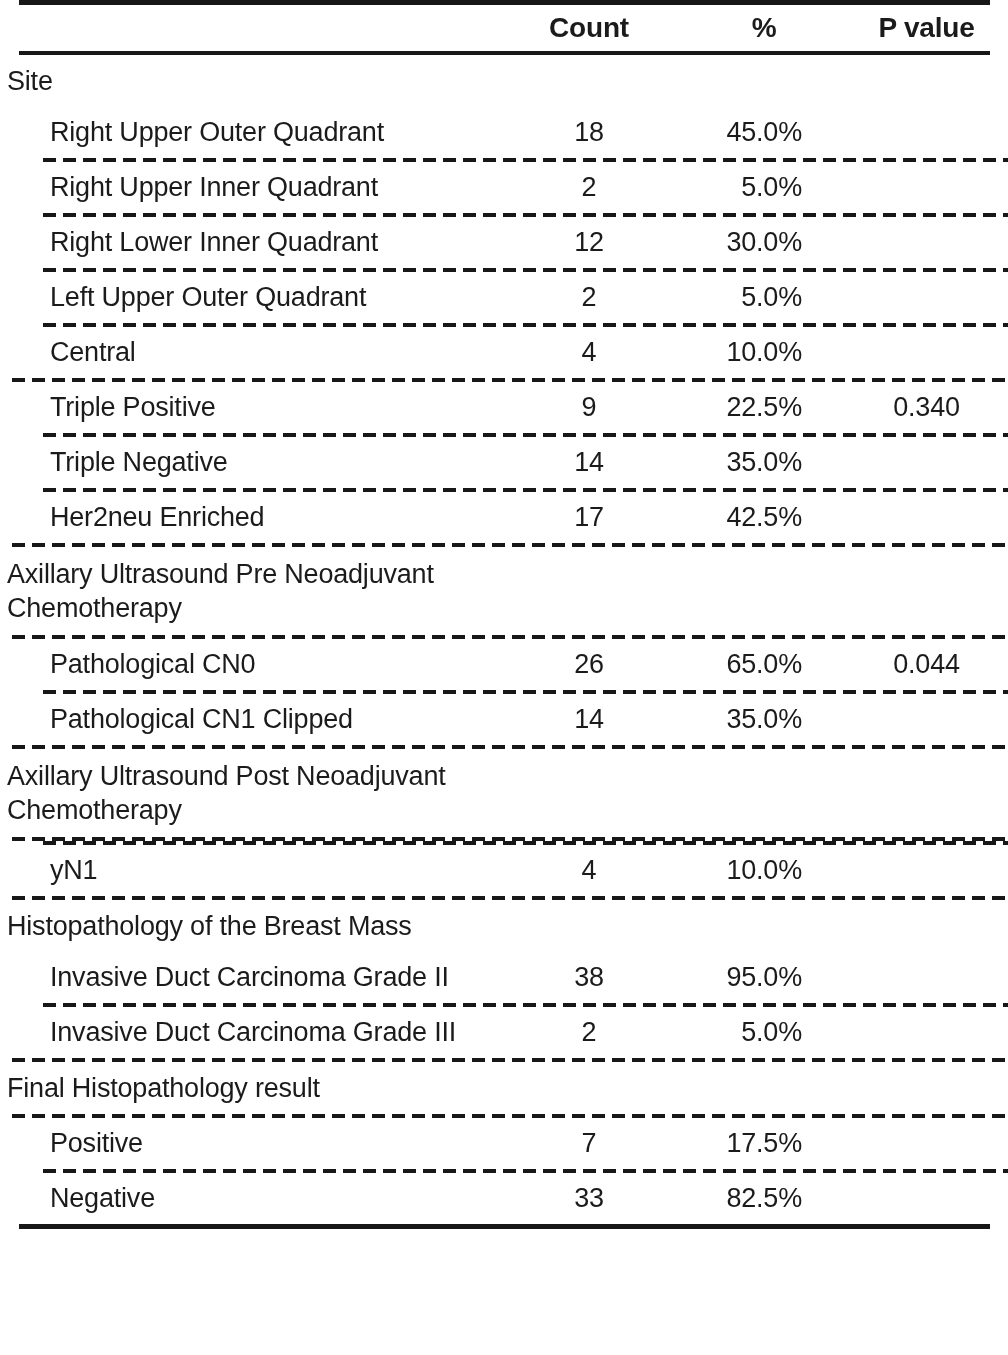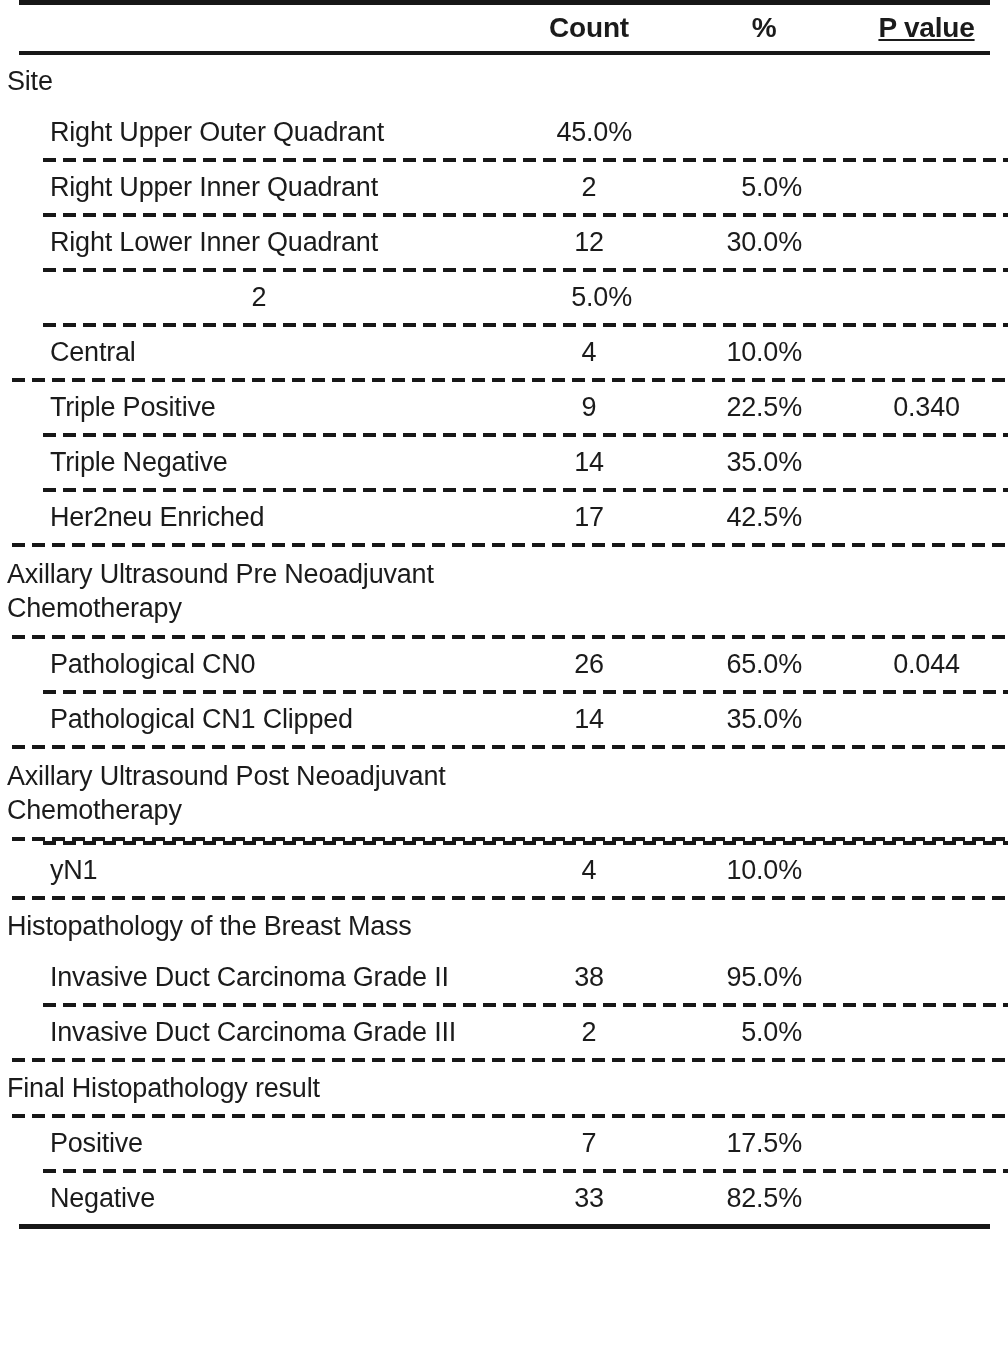--- a/index.html
+++ b/index.html
@@ -33,21 +33,21 @@
     width: 971px;
     align-items: center;
   }
 
   .header-row {
     height: 46px;
     font-weight: bold;
     font-size: 28px;
   }
   .header-row .c-count, .header-row .c-pct, .header-row .c-pval { text-align: center; }
-  .header-row .c-pval { padding-left: 14px; text-decoration: underline; }
+  .header-row .c-pval { padding-left: 14px; }
 
   .row.data {
     height: 51px;
     font-size: 27px;
   }
   .row.data .c-label { padding-left: 31px; }
   .row.data .c-count { text-align: center; }
   .row.data .c-pct   { text-align: right; padding-right: 47px; }
   .row.data .c-pval  { text-align: center; padding-left: 14px; }
 
@@ -84,20 +84,21 @@
   </div>
 
   <div class="rule mid"></div>
 
   <div class="row group single">
     <span>Site</span>
   </div>
 
   <div class="grid row data">
     <span class="c-label">Right Upper Outer Quadrant</span>
+    <span class="c-count">18</span>
     <span class="c-pct">45.0%</span>
     <span class="c-pval"></span>
   </div>
   <div class="sep indent"></div>
 
   <div class="grid row data">
     <span class="c-label">Right Upper Inner Quadrant</span>
     <span class="c-count">2</span>
     <span class="c-pct">5.0%</span>
     <span class="c-pval"></span>
@@ -106,20 +107,21 @@
 
   <div class="grid row data">
     <span class="c-label">Right Lower Inner Quadrant</span>
     <span class="c-count">12</span>
     <span class="c-pct">30.0%</span>
     <span class="c-pval"></span>
   </div>
   <div class="sep indent"></div>
 
   <div class="grid row data">
+    <span class="c-label">Left Upper Outer Quadrant</span>
     <span class="c-count">2</span>
     <span class="c-pct">5.0%</span>
     <span class="c-pval"></span>
   </div>
   <div class="sep indent"></div>
 
   <div class="grid row data">
     <span class="c-label">Central</span>
     <span class="c-count">4</span>
     <span class="c-pct">10.0%</span>

